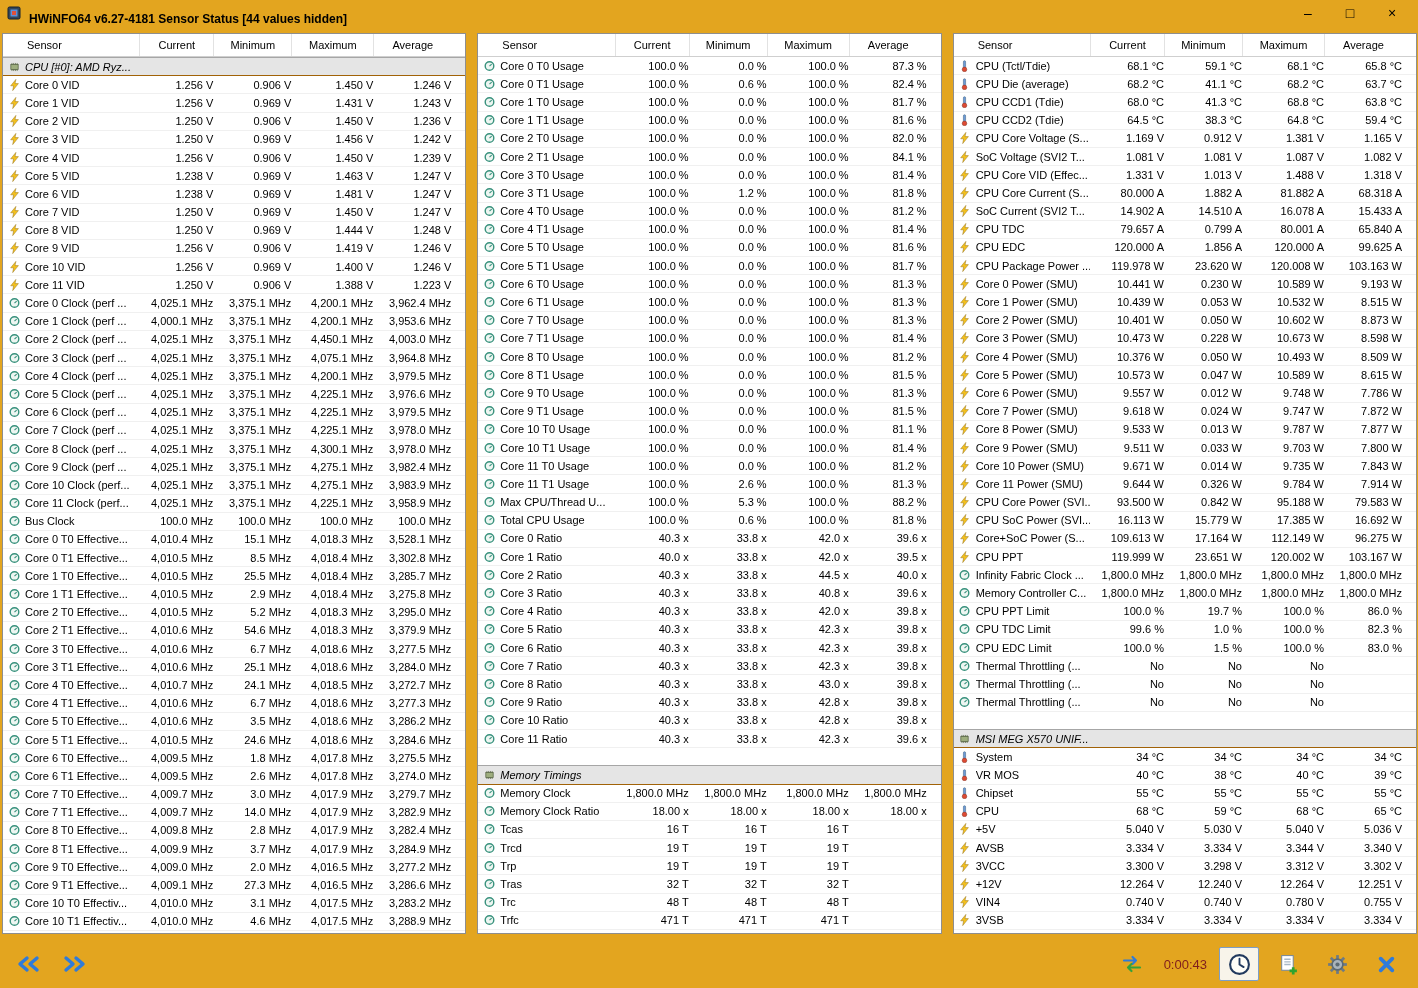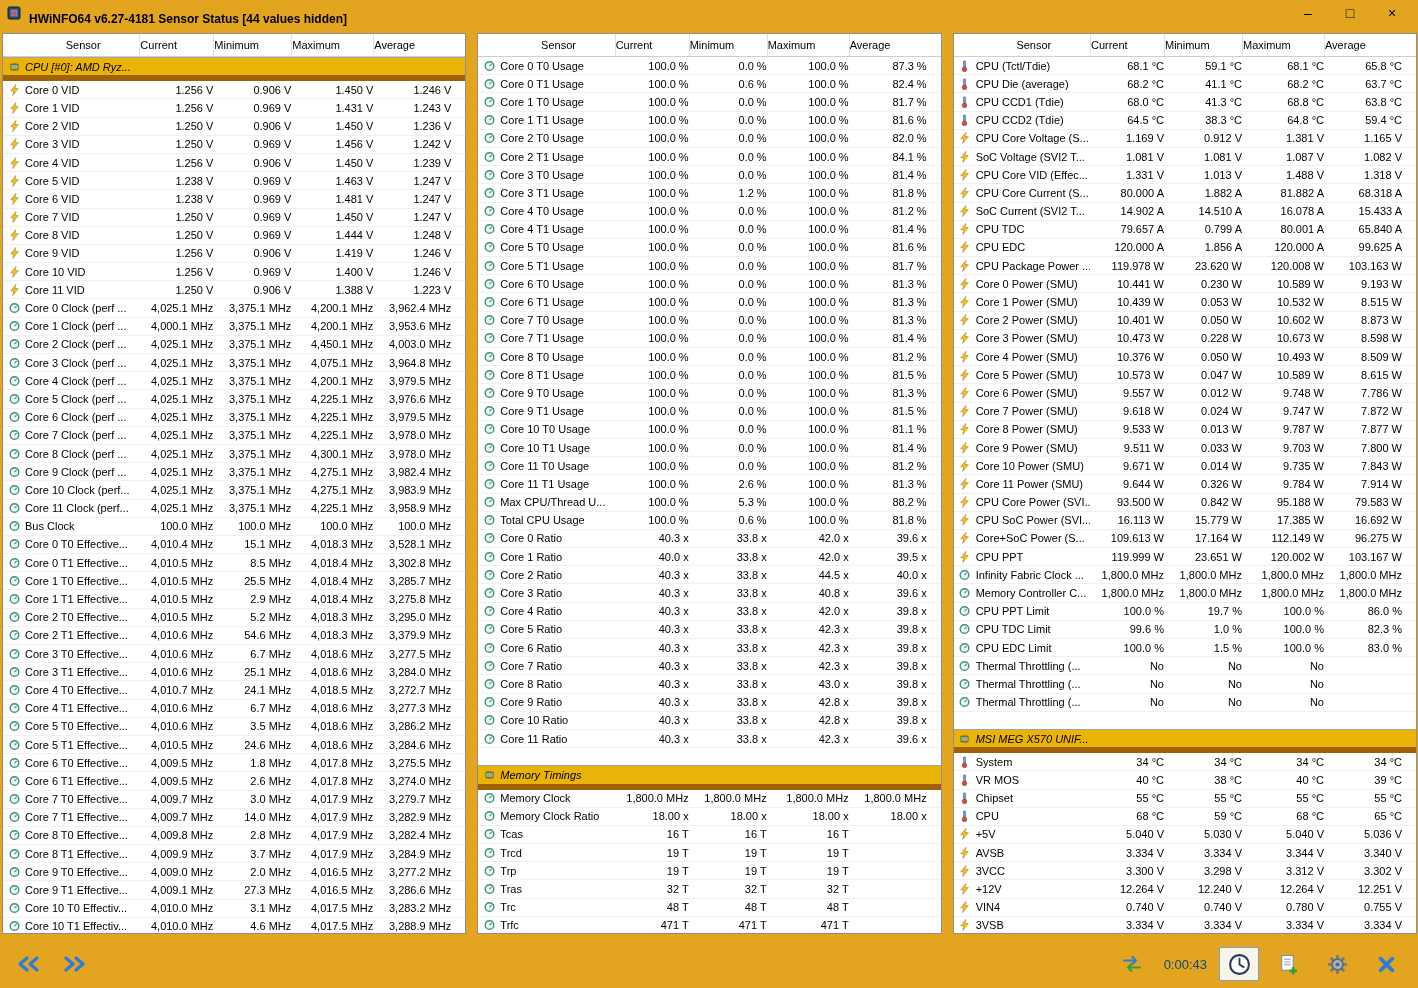--- a/index.html
+++ b/index.html
@@ -13,38 +13,38 @@
   .app-icon svg{width:16px;height:16px;display:block;}
   .title{font-size:12px;font-weight:700;color:#000;white-space:nowrap;margin-top:12px;}
   .win-controls{margin-left:auto;display:flex;gap:6px;}
   .wc{width:36px;height:22px;display:flex;align-items:center;justify-content:center;font-size:14px;color:#000;cursor:default;}
 
   
   .content{flex:1 1 auto;min-height:0;display:flex;gap:11px;padding:7px 1px 6px 2px;}
   .panel{flex:1 1 0;min-width:0;background:#fff;border:1px solid #8e8e8e;display:flex;flex-direction:column;overflow:hidden;}
   .grid{display:grid;grid-template-columns:22px minmax(0,1fr) 74px 78px 82px 78px 14px;align-items:center;}
   .phead{flex:0 0 22px;height:22px;border-bottom:1px solid #cfcfcf;font-size:11px;color:#000;background:#fff;}
-  .ph-sensor{grid-column:1/3;padding-left:24px;white-space:nowrap;text-align:center;}
-  .ph-val{text-align:left;height:22px;line-height:22px;border-left:1px solid #e2e2e2;white-space:nowrap;}
+  .ph-sensor{grid-column:1/3;padding-left:24px;white-space:nowrap;}
+  .ph-val{text-align:center;height:22px;line-height:22px;border-left:1px solid #e2e2e2;white-space:nowrap;}
   .pbody{flex:1 1 auto;overflow:hidden;}
   .prow{height:17.2px;font-size:11px;color:#000;border-bottom:1px solid #f0f0f0;}
   .icell{display:flex;justify-content:center;align-items:center;}
   .icell svg{width:11px;height:12px;display:block;}
   .lbl{white-space:nowrap;overflow:hidden;padding-right:4px;}
   .val{text-align:right;white-space:nowrap;}
-  .sec-row{background:#eab308;border-top:1px solid #a6a6a6;border-bottom:6px solid #a16207;font-style:italic;}
+  .sec-row{background:#e5e5e5;border-top:1px solid #a6a6a6;border-bottom:1px solid #a16207;font-style:italic;}
   .sec-label{grid-column:2/8;white-space:nowrap;overflow:hidden;}
   .gap-row{border-bottom:none;}
 
   
   .toolbar{flex:0 0 48px;display:flex;align-items:center;padding:0 12px 0 8px;gap:6px;}
   .tbtn{width:40px;height:34px;display:flex;align-items:center;justify-content:center;background:transparent;border:1px solid transparent;padding:0;cursor:pointer;}
   .tbtn svg{display:block;}
   .tright{margin-left:auto;display:flex;align-items:center;gap:9px;}
-  .time{font-size:13px;color:#0c4a6e;margin:0 3px;}
+  .time{font-size:13px;color:#7f1d1d;margin:0 3px;}
   .pressed{background:#f8f4ea;border:1px solid #7d9ec7;border-radius:2px;}
 </style>
 </head>
 <body>
 
 <div class="window">
 
   <div class="titlebar">
     <span class="app-icon">
       <svg viewBox="0 0 16 16">

